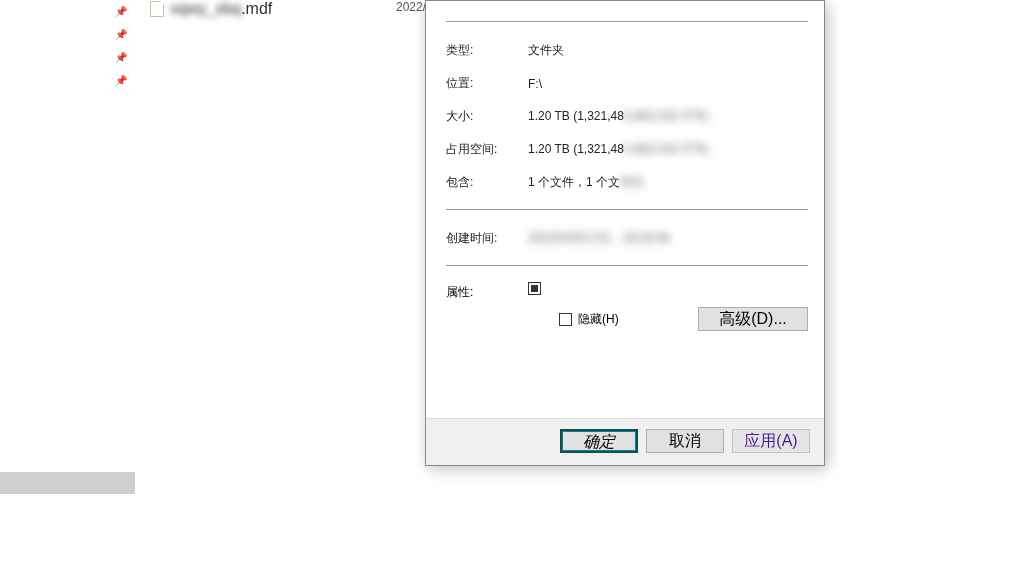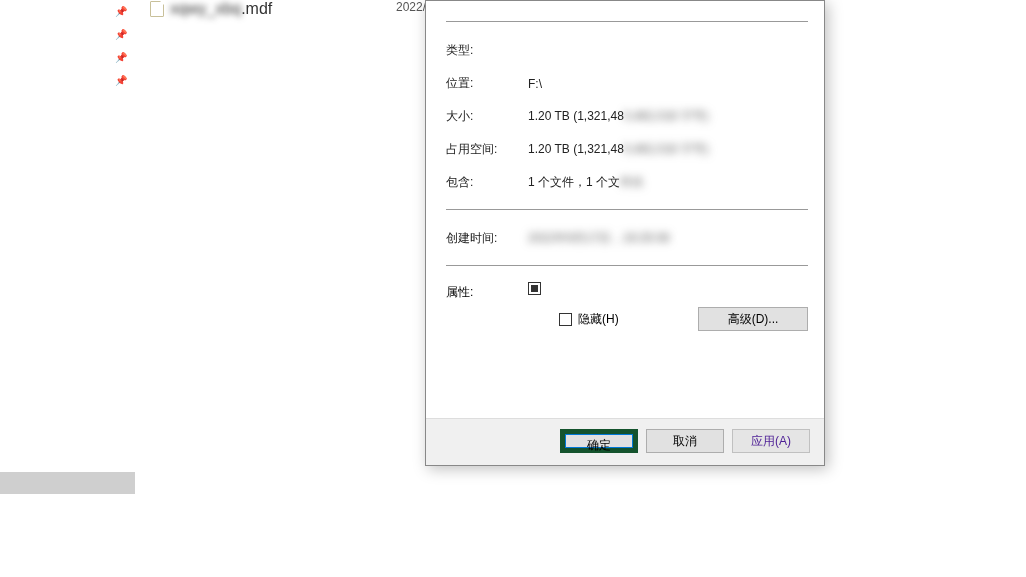--- a/index.html
+++ b/index.html
@@ -161,32 +161,33 @@
       justify-content: space-between;
       padding-left: 31px;
     }
 
     .btn {
       background: #e1e1e1;
       border: 1px solid #adadad;
       padding: 0 10px;
       height: 24px;
       line-height: 22px;
-      font-size: 12px;
+      font-size: 16px;
       font-family: inherit;
       cursor: pointer;
       min-width: 78px;
       text-align: center;
     }
     .btn.advanced {
       width: 110px;
     }
     .btn.default {
-      border: 5px solid #14532d;
+      border: 2px solid #14532d;
       box-shadow: inset 0 0 0 1px #0078d7;
+      font-style: italic;
     }
     .btn.disabled {
       color: #4c1d95;
       background: #e5e5e5;
       border-color: #c0c0c0;
     }
 
     .dialog-footer {
       position: absolute;
       left: 0;
@@ -222,20 +223,21 @@
   <div class="file-date">2022/</div>
 </div>
 
 <div class="dialog">
   <div class="dialog-body">
 
     <hr class="hr">
 
     <div class="prop-row">
       <div class="prop-label">类型:</div>
+      <div class="prop-value">文件夹</div>
     </div>
 
     <div class="prop-row">
       <div class="prop-label">位置:</div>
       <div class="prop-value">F:\</div>
     </div>
 
     <div class="prop-row">
       <div class="prop-label">大小:</div>
       <div class="prop-value">

